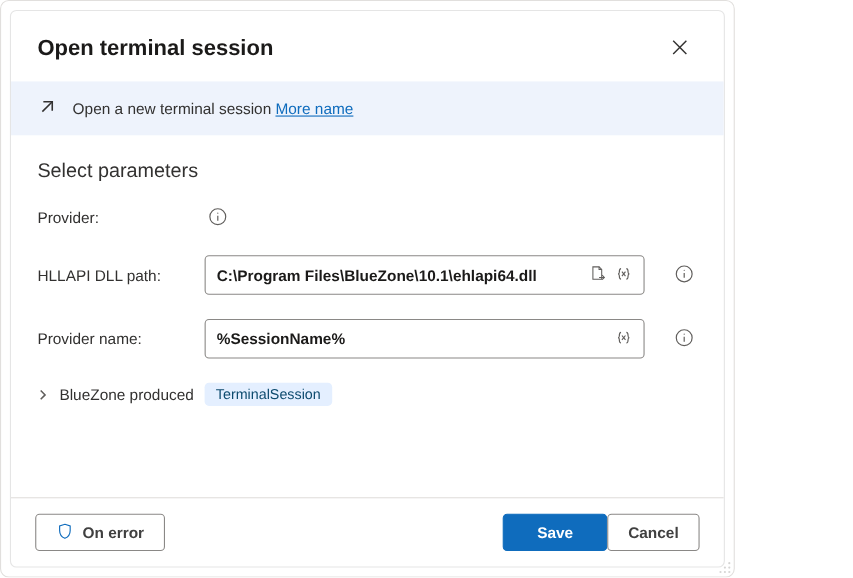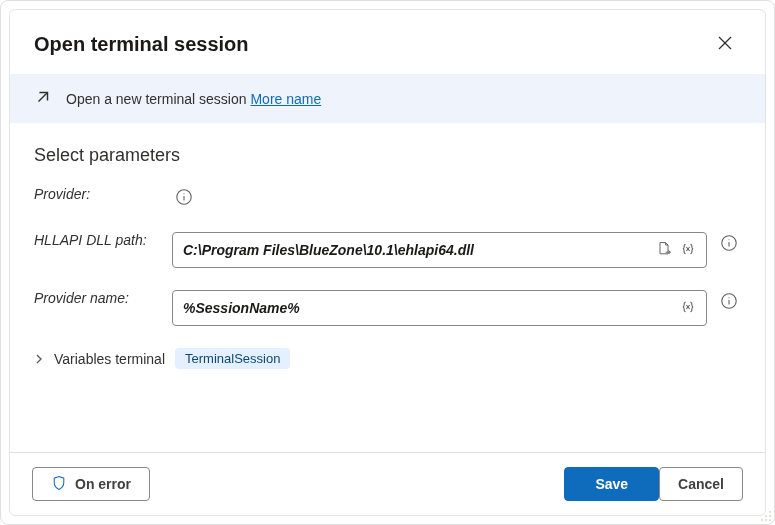--- a/index.html
+++ b/index.html
@@ -5,21 +5,21 @@
   * { box-sizing: border-box; }
   html, body {
     margin: 0;
     padding: 0;
     font-family: "Segoe UI", -apple-system, BlinkMacSystemFont, sans-serif;
     font-size: 14px;
     color: #1b1a19;
     background: #fff;
   }
   .dialog {
-    width: 775px;
+    width: 668px;
     height: 525px;
     border: 1px solid #e1dfdd;
     border-radius: 8px;
     position: relative;
     padding: 8px;
     background: #fff;
   }
   .dialog-inner {
     width: 100%;
     height: 100%;
@@ -68,23 +68,23 @@
     overflow: auto;
   }
   .section-title {
     font-size: 18px;
     font-weight: 400;
     margin: 0 0 20px 0;
     color: #323130;
   }
   .field-row {
     display: flex;
+    align-items: center;
     margin-bottom: 22px;
-    gap: 10px;
-    font-style: italic;
+    gap: 24px;
   }
   .field-label {
     width: 128px;
     flex-shrink: 0;
     color: #323130;
   }
   .field-control {
     flex: 1;
     position: relative;
   }
@@ -281,21 +281,21 @@
           </span>
         </div>
       </div>
 
       <div class="vars-row">
         <span class="expand-chevron">
           <svg viewBox="0 0 10 10" fill="none" stroke="#605e5c" stroke-width="1.4">
             <polyline points="3,1 7,5 3,9"></polyline>
           </svg>
         </span>
-        <span class="vars-label">Variables terminal</span>
+        <span class="vars-label">BlueZone produced</span>
         <span class="var-badge">TerminalSession</span>
       </div>
     </div>
 
     <div class="footer">
       <button class="btn">
         <span class="shield-icon">
           <svg viewBox="0 0 20 20" fill="none" stroke="#0f6cbd" stroke-width="1.3">
             <path d="M10 2 L16 4 V9 C16 13 13.5 16.5 10 18 C6.5 16.5 4 13 4 9 V4 Z"></path>
           </svg>

